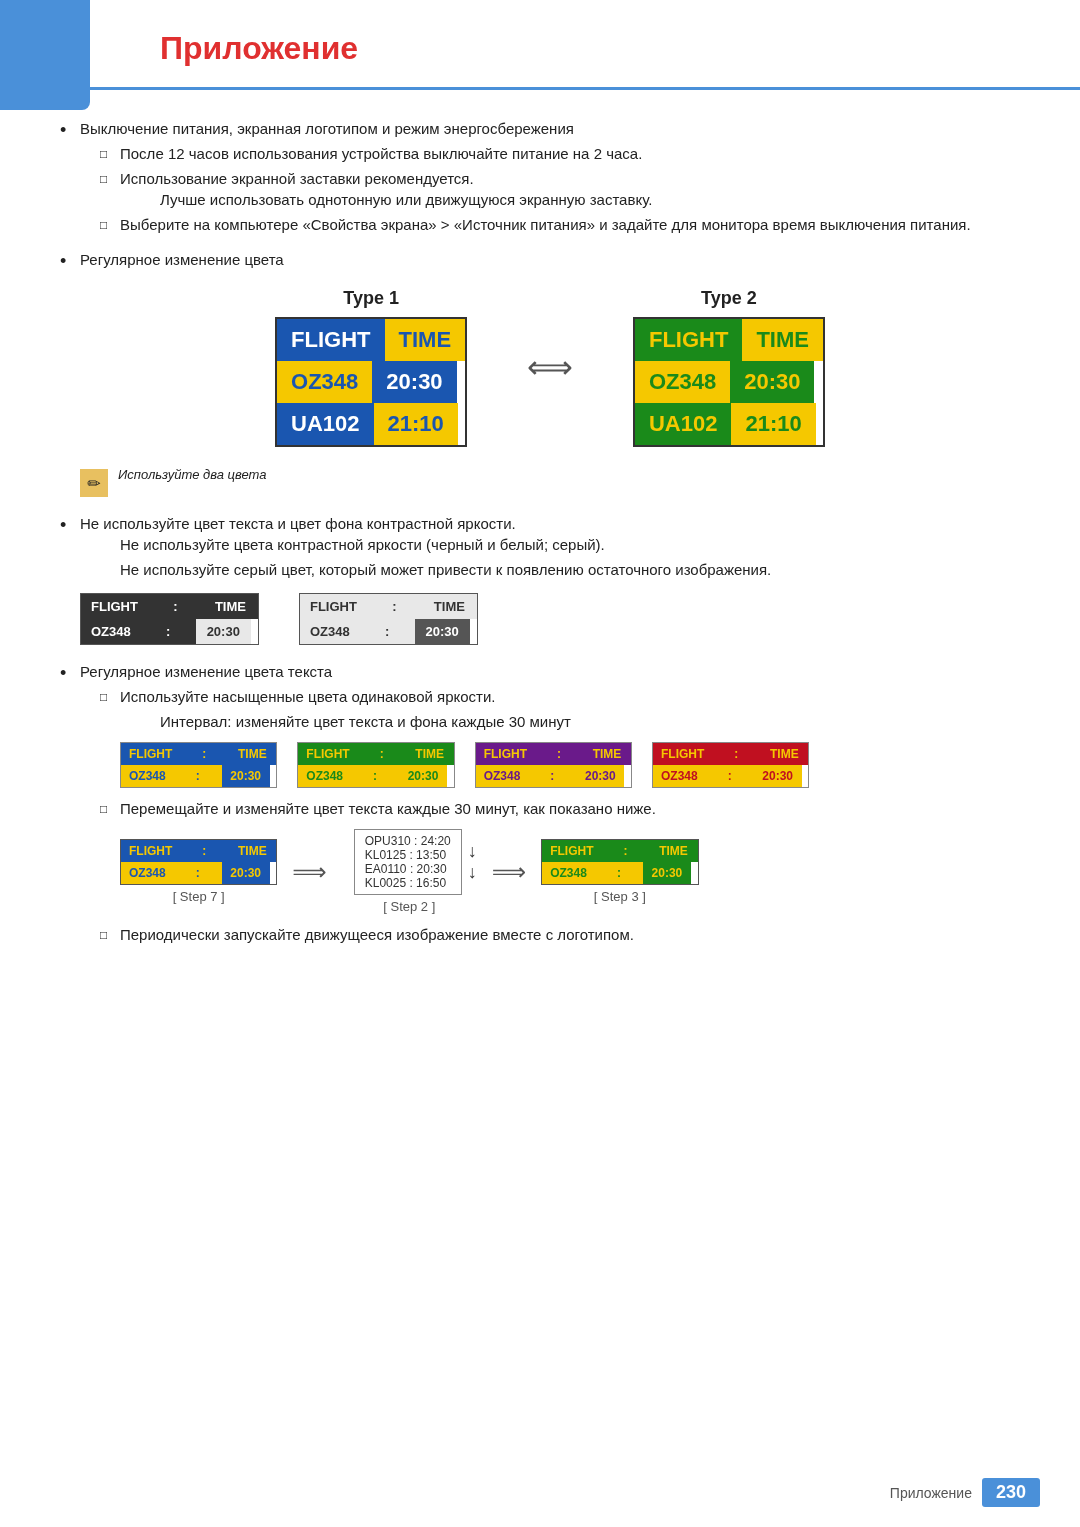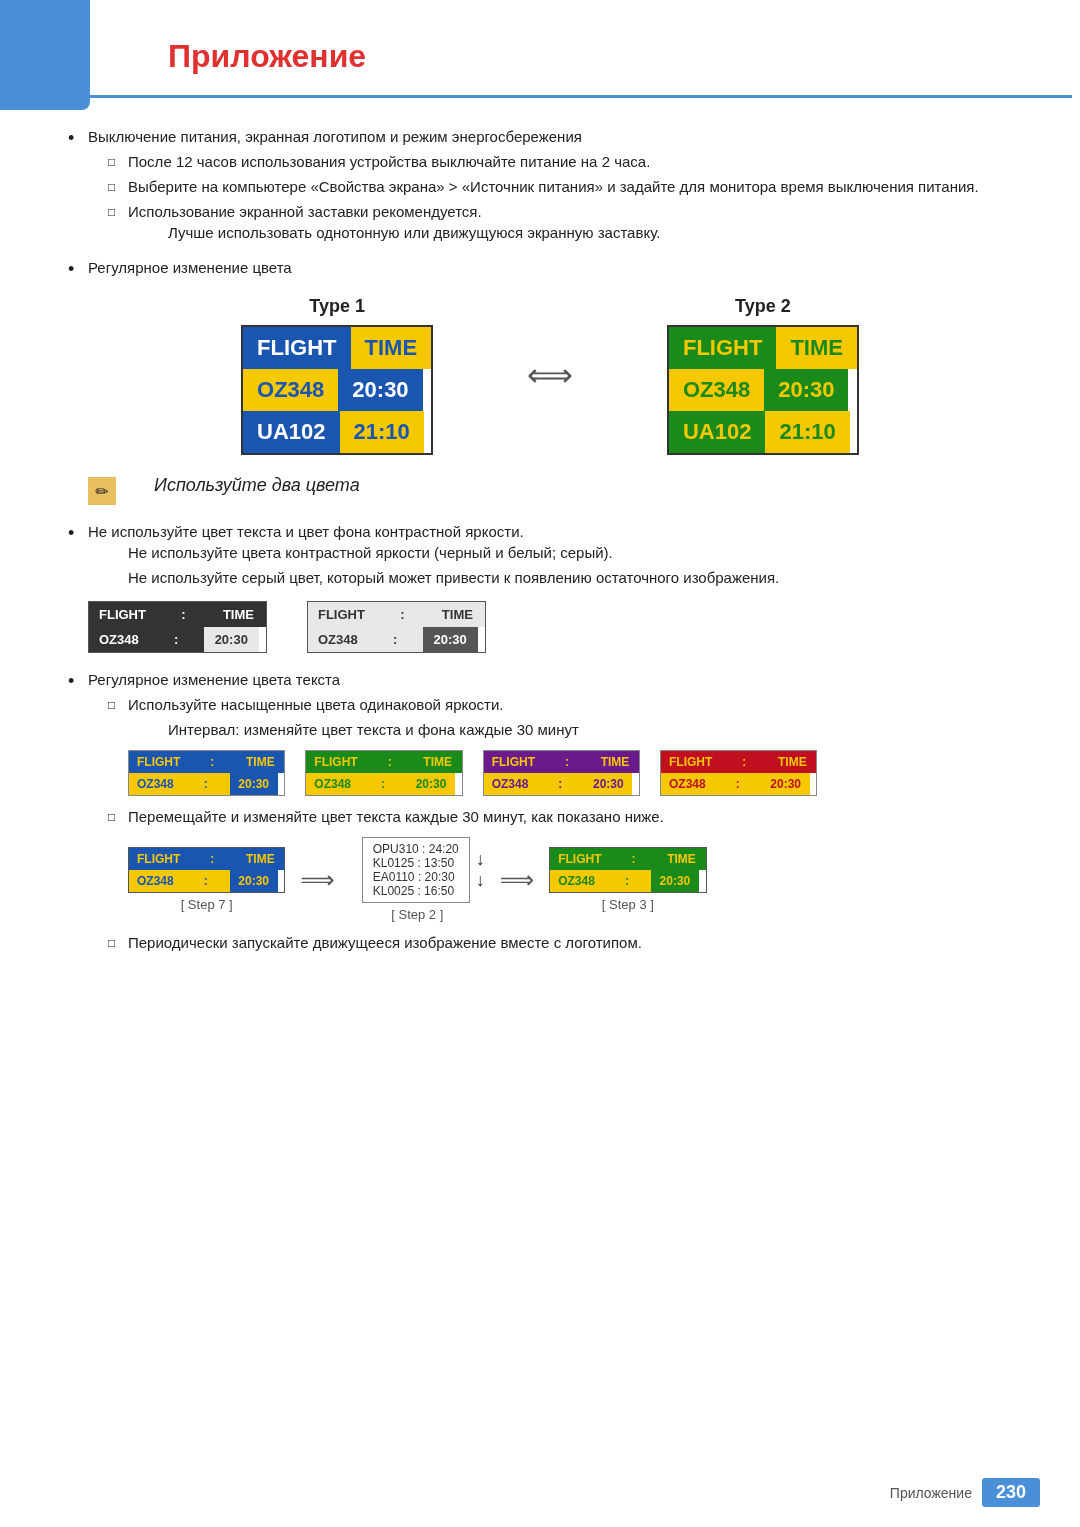--- a/index.html
+++ b/index.html
@@ -8,21 +8,21 @@
       background: #f5f5f5;
       width: 1080px;
       min-height: 1527px;
       position: relative;
     }
     .page {
       background: #fff;
       width: 1080px;
       min-height: 1527px;
       position: relative;
-      padding: 8px;
+      padding: 0;
     }
     .left-accent-lines {
       position: absolute;
       left: 0;
       top: 0;
       width: 130px;
       height: 160px;
       overflow: hidden;
       border-bottom-right-radius: 10px;
     }
@@ -110,21 +110,21 @@
       font-size: 15px;
       color: #222;
       margin-top: 4px;
       margin-bottom: 8px;
     }
     
     .type-diagrams {
       display: flex;
       align-items: flex-start;
       margin: 20px 0;
-      gap: 94px;
+      gap: 60px;
       justify-content: center;
     }
     .type-label {
       text-align: center;
       font-size: 18px;
       font-weight: bold;
       color: #222;
       margin-bottom: 8px;
     }
     .flight-board {
@@ -174,24 +174,23 @@
       height: 28px;
       background: #e8c060;
       display: flex;
       align-items: center;
       justify-content: center;
       font-size: 16px;
       flex-shrink: 0;
       margin-top: 2px;
     }
     .note-text {
-      font-size: 18px;
+      font-size: 13px;
       color: #222;
       font-style: italic;
-      margin-left: 28px;
     }
     .note-indent {
       margin-left: 38px;
       font-size: 15px;
       color: #222;
       margin-bottom: 10px;
     }
 
     
     .contrast-examples {
@@ -352,27 +351,27 @@
   <div class="content">
     <ul class="main-list">
 
       <li>
         <span>Выключение питания, экранная логотипом и режим энергосбережения</span>
         <ul class="sub-list">
           <li>
             <span>После 12 часов использования устройства выключайте питание на 2 часа.</span>
           </li>
           <li>
-            <span>Выберите на компьютере «Свойства экрана» &gt; «Источник питания» и задайте для монитора время выключения питания.</span>
-          </li>
-          <li>
             <span>Использование экранной заставки рекомендуется.</span>
             <div class="sub-indent">
               <span>Лучше использовать однотонную или движущуюся экранную заставку.</span>
             </div>
+          </li>
+          <li>
+            <span>Выберите на компьютере «Свойства экрана» &gt; «Источник питания» и задайте для монитора время выключения питания.</span>
           </li>
         </ul>
       </li>
 
       <li>
         <span>Регулярное изменение цвета</span>
 
         
         <div class="type-diagrams">
 

